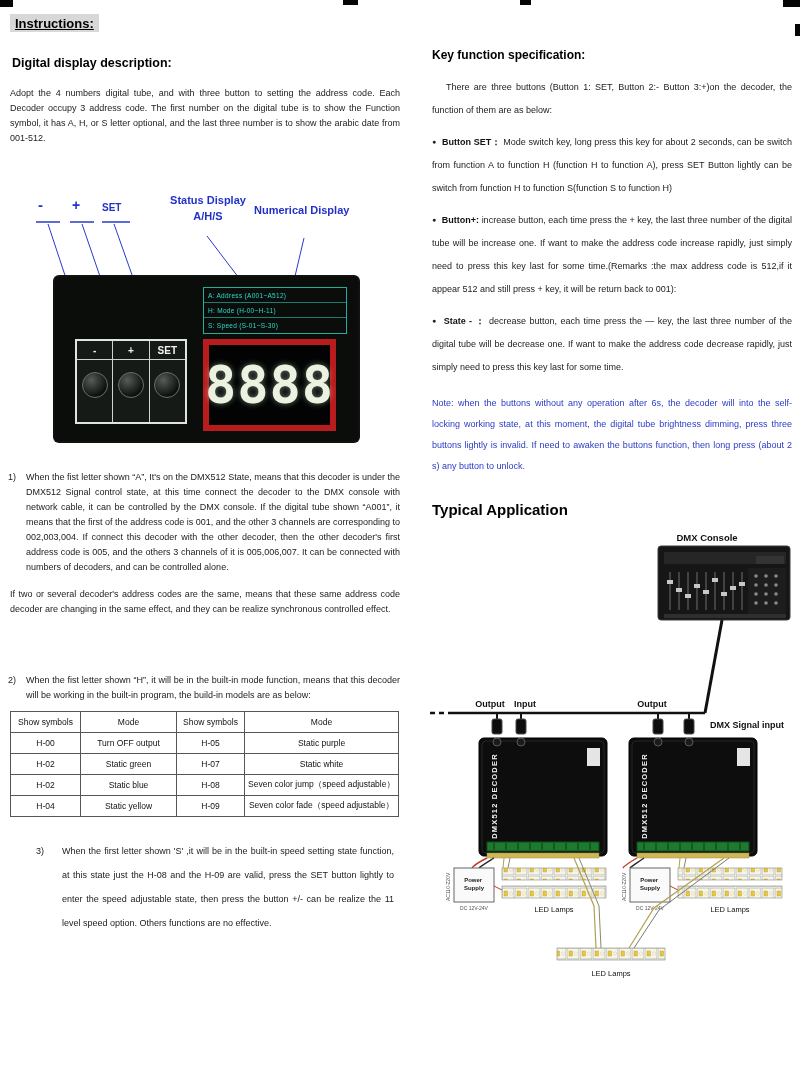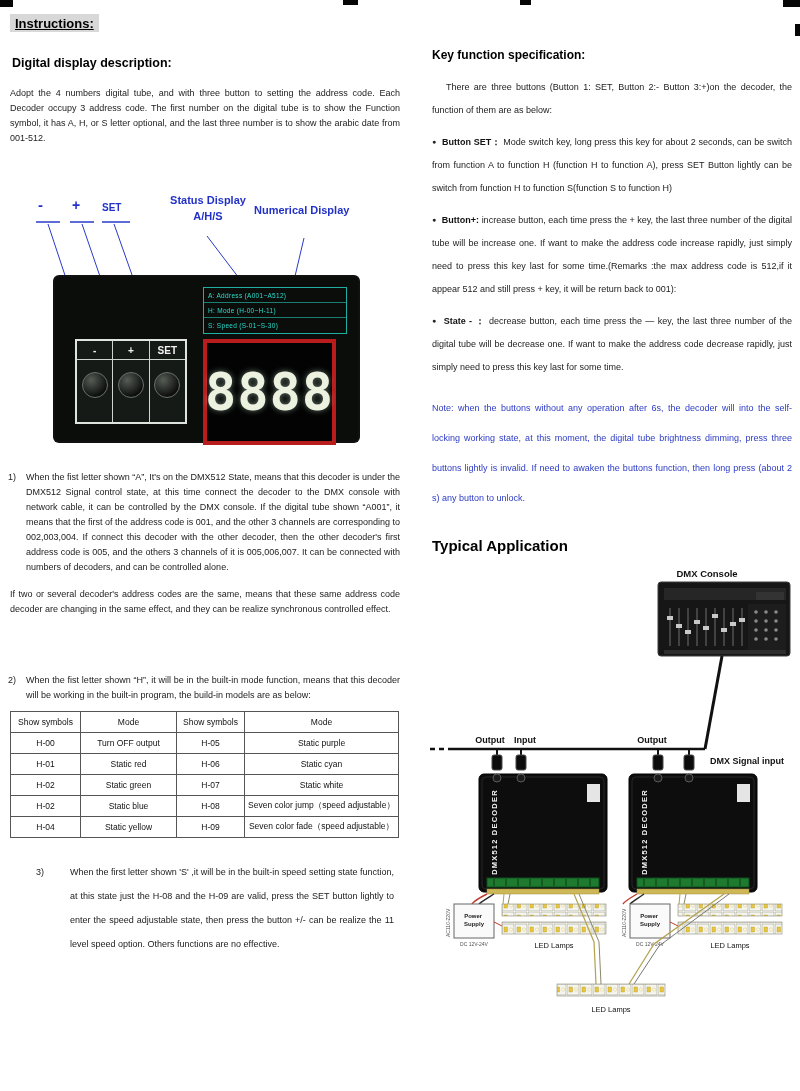--- a/index.html
+++ b/index.html
@@ -41,48 +41,48 @@
   .bcol:last-child{border-right:none;}
   .bl{height:19px;line-height:19px;color:#f2f2f2;font-size:10px;font-weight:bold;width:100%;
       text-align:center;border-bottom:1px solid #cfd4cf;box-sizing:border-box;}
   .circle{width:24px;height:24px;border-radius:50%;margin-top:12px;border:1px solid #6a6f6a;
       background:radial-gradient(circle at 35% 30%, #565c56, #0e100e 70%);}
   .infopanel{position:absolute;left:148px;top:10px;width:144px;height:47px;border:1px solid #1fae9f;
       box-sizing:border-box;}
   .irow{height:15px;line-height:15px;font-size:6.5px;color:#2bdccb;border-bottom:1px solid rgba(43,220,203,.55);
       padding-left:4px;white-space:nowrap;letter-spacing:.3px;box-sizing:border-box;}
   .irow:last-child{border-bottom:none;}
-  .display7{position:absolute;left:148px;top:62px;width:133px;height:106px;background:#020302;
-      border:4px solid #b91c1c;display:flex;align-items:center;justify-content:center;box-sizing:border-box;}
+  .display7{position:absolute;left:148px;top:62px;width:133px;height:92px;background:#020302;
+      border:6px solid #b91c1c;display:flex;align-items:center;justify-content:center;box-sizing:border-box;}
   .display7 span{font-family:"DejaVu Sans Mono",monospace;font-size:52px;font-weight:bold;color:#edf2e0;
       letter-spacing:1px;text-shadow:0 0 6px rgba(220,255,235,.45);}
 
   .item{display:flex;}
   .item .num{flex:0 0 18px;font-size:9px;line-height:15px;color:#222;}
   .item p{flex:1;font-size:9px;line-height:15px;text-align:justify;color:#222;margin-right:2px;}
   .item1{margin-top:26px;}
   .p-cont{font-size:9px;line-height:15px;text-align:justify;color:#222;margin:12px 2px 0 2px;}
   .item2{margin-top:56px;}
 
   table.modes{border-collapse:collapse;margin:8px 0 0 2px;table-layout:fixed;width:388px;}
   table.modes th,table.modes td{border:1px solid #555;font-size:8.5px;font-weight:normal;color:#111;
       text-align:center;height:20px;padding:0 2px;overflow:hidden;}
 
   .item3{display:flex;margin-top:22px;}
   .item3 .num{flex:0 0 26px;margin-left:28px;font-size:9px;line-height:24px;color:#222;}
-  .item3 p{flex:1;font-size:9px;line-height:24px;text-align:justify;color:#222;margin-right:8px;margin-left:8px;}
+  .item3 p{flex:1;font-size:9px;line-height:24px;text-align:justify;color:#222;margin-right:8px;}
 
   
   .h-key{font-size:12px;font-weight:bold;color:#000;margin:48px 0 0 8px;}
   .rb{font-size:9px;line-height:23px;text-align:justify;color:#222;margin:0 4px 0 8px;}
   .r-intro{margin-top:14px;text-indent:14px;}
   .bullet{margin-top:8px;}
   .bullet .dot{font-size:7px;vertical-align:1px;margin-right:3px;}
   .bullet b{font-weight:bold;color:#111;}
-  .note{color:#2b3bc4;line-height:30px;margin-top:14px;}
+  .note{color:#2b3bc4;line-height:21px;margin-top:14px;}
   .h-typical{font-size:15px;font-weight:bold;color:#000;margin:24px 0 0 8px;}
   .diagram{display:block;margin-top:10px;}
   svg text{font-family:"Liberation Sans",sans-serif;}
 </style>
 </head>
 <body>
 
 <div>
 
   <div class="artifact" id="a1"></div>
@@ -176,26 +176,20 @@
         </tr>
       </thead>
       <tbody>
         <tr>
           <td>H-00</td>
           <td>Turn OFF output</td>
           <td>H-05</td>
           <td>Static purple</td>
         </tr>
         <tr>
-          <td>H-01</td>
-          <td>Static red</td>
-          <td>H-06</td>
-          <td>Static cyan</td>
-        </tr>
-        <tr>
           <td>H-02</td>
           <td>Static green</td>
           <td>H-07</td>
           <td>Static white</td>
         </tr>
         <tr>
           <td>H-02</td>
           <td>Static blue</td>
           <td>H-08</td>
           <td>Seven color jump（speed adjustable）</td>

